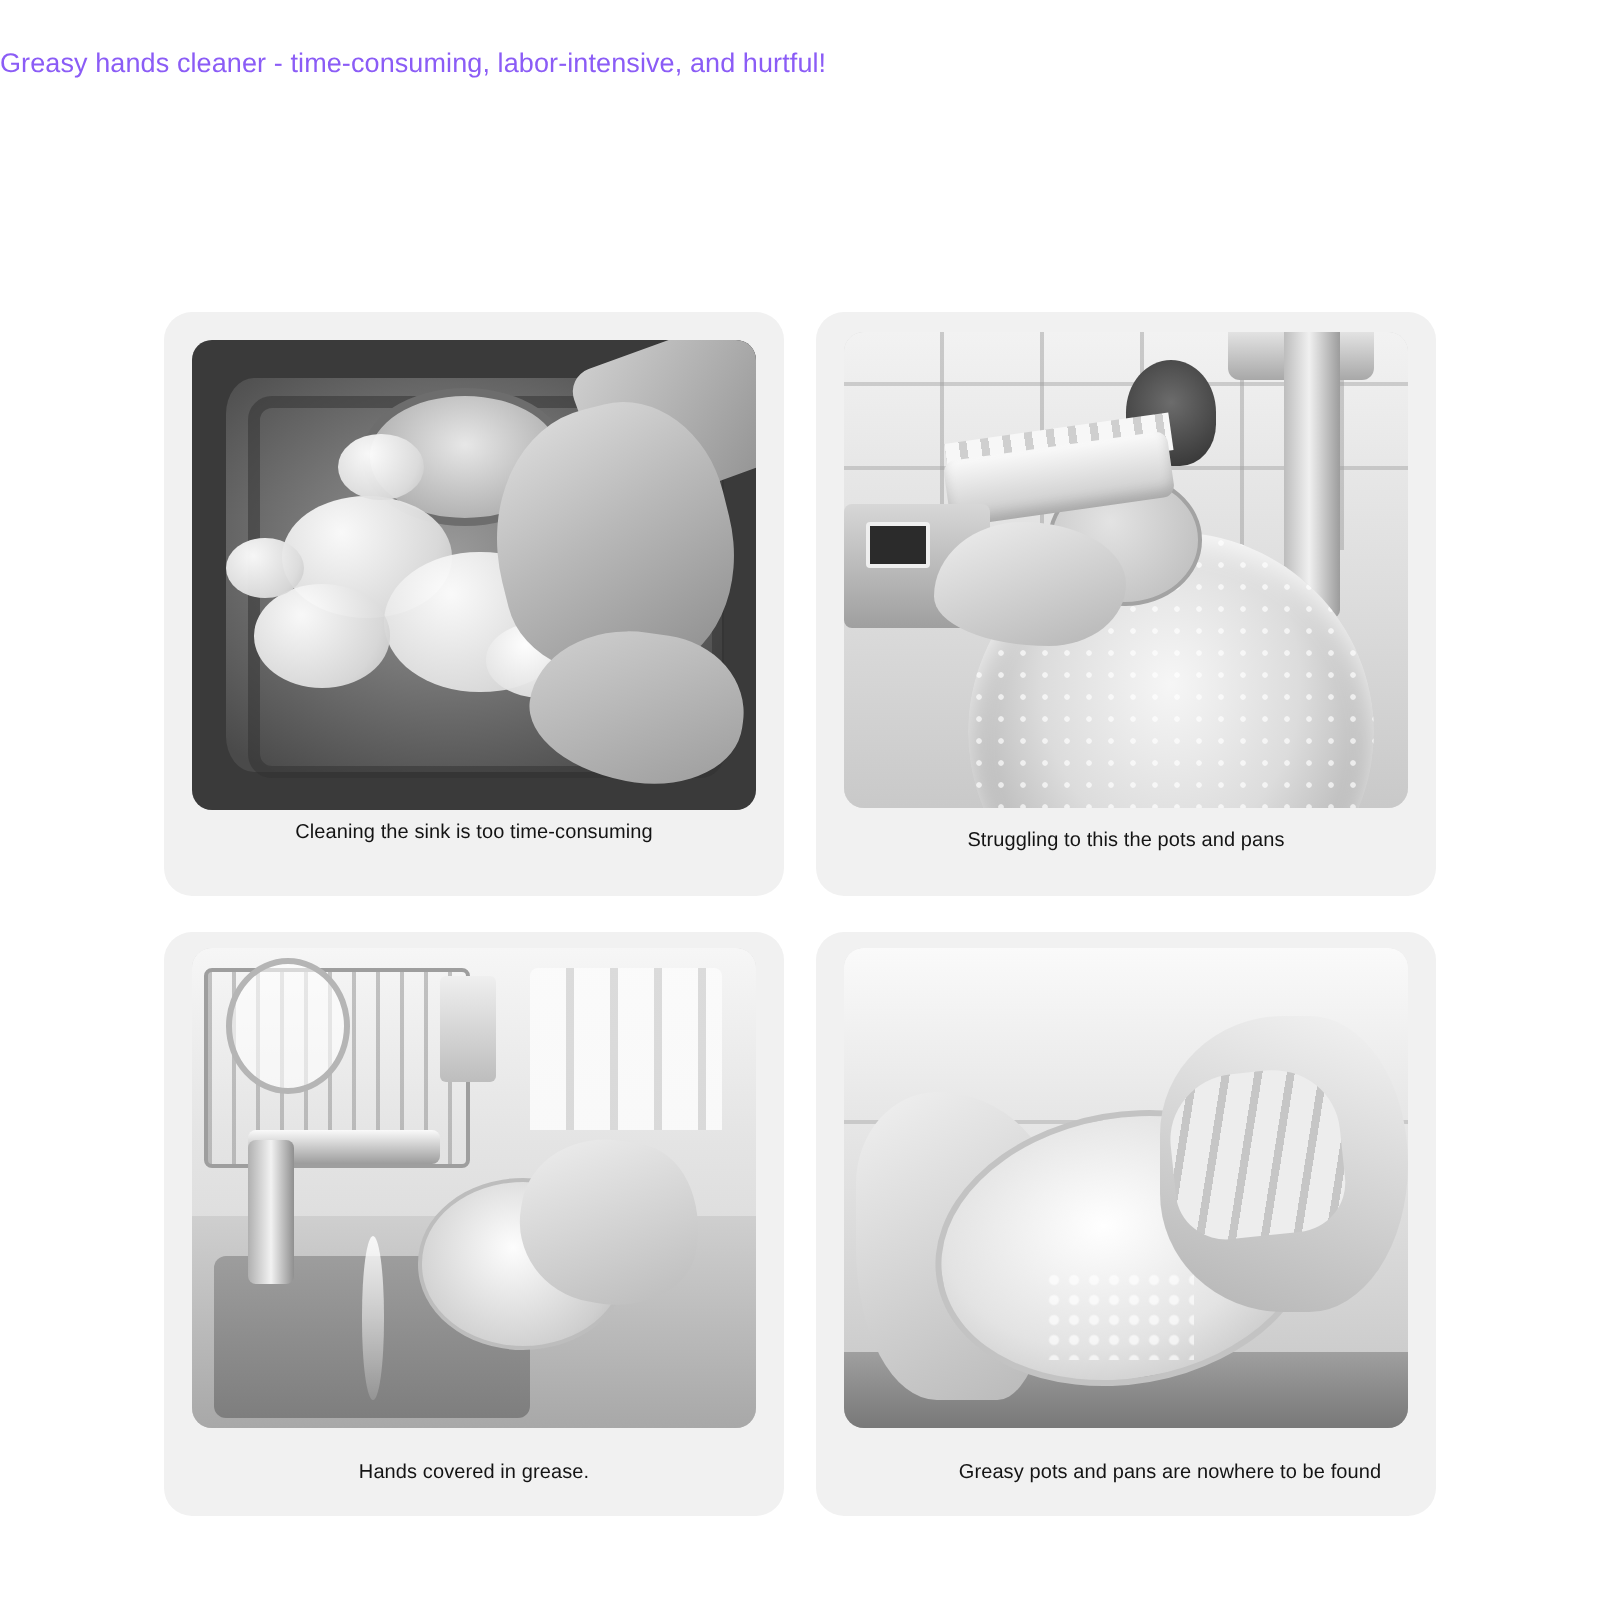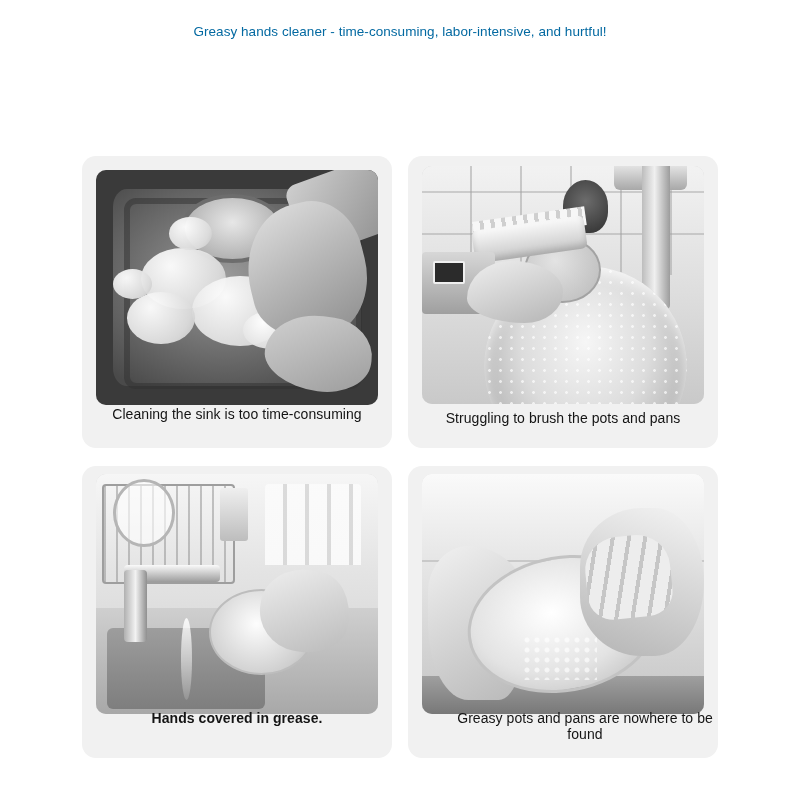--- a/index.html
+++ b/index.html
@@ -24,24 +24,24 @@
   .headline {
     text-align: center;
     font-size: 24px;
     font-weight: 700;
     color: #111111;
     letter-spacing: 0.1px;
     padding-top: 12px;
     line-height: 1.3;
   }
   .subhead {
-    text-align: center;
+    text-align: left;
     font-size: 13.5px;
     font-weight: 400;
-    color: #0369a1;
+    color: #8b5cf6;
     margin-top: 24px;
     letter-spacing: 0.05px;
   }
   .grid {
     position: absolute;
     top: 132px;
     left: 82px;
     width: 636px;
     display: flex;
     flex-wrap: wrap;
@@ -66,28 +66,28 @@
     overflow: hidden;
     filter: grayscale(100%);
     background: #cfcfcf;
   }
   .caption {
     position: absolute;
     left: 0;
     right: 0;
     bottom: 8px;
     text-align: center;
-    font-size: 14px;
+    font-size: 10px;
     color: #141414;
     letter-spacing: 0.05px;
   }
   .card-2 .photo { height: 238px; top: 10px; }
   .card-2 .caption { bottom: 22px; }
   .card-1 .caption { bottom: 26px; }
-  .card-3 .caption { bottom: 32px; font-weight: bold; }
+  .card-3 .caption { bottom: 16px; }
   .card-4 .caption { bottom: 16px; margin-left: 44px; }
   .card-3 .photo, .card-4 .photo { height: 240px; top: 8px; }
 
   
   .s1 { background: #3a3a3a; position: absolute; inset: 0; }
   .s1 .sink {
     position: absolute; left: 6%; top: 8%; width: 88%; height: 84%;
     background: radial-gradient(ellipse at 45% 45%, #9a9a9a 0%, #767676 40%, #4a4a4a 85%);
     border-radius: 14px / 18px;
   }
@@ -352,21 +352,21 @@
             </div>
           <div class="lid-center"></div>
           <div class="brush-head"></div>
           <div class="brush-teeth"></div>
           <div class="brush-body"></div>
           <div class="appliance"></div>
           <div class="appliance-screen"></div>
           <div class="hand-s2"></div>
         </div>
       </div>
-      <div class="caption">Struggling to brush the pots and pans</div>
+      <div class="caption">Struggling to this the pots and pans</div>
     </div>
 
     <div class="card card-3">
       <div class="photo">
         <div class="s3">
           <div class="bg"></div>
           <div class="bottles"></div>
           <div class="rack"></div>
           <div class="plate-r"></div>
           <div class="dispenser"></div>

